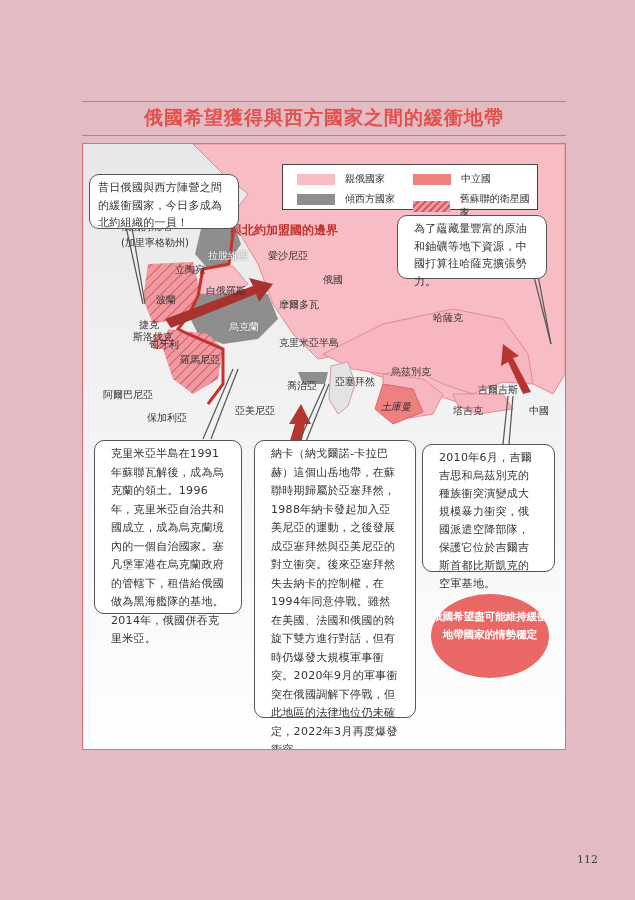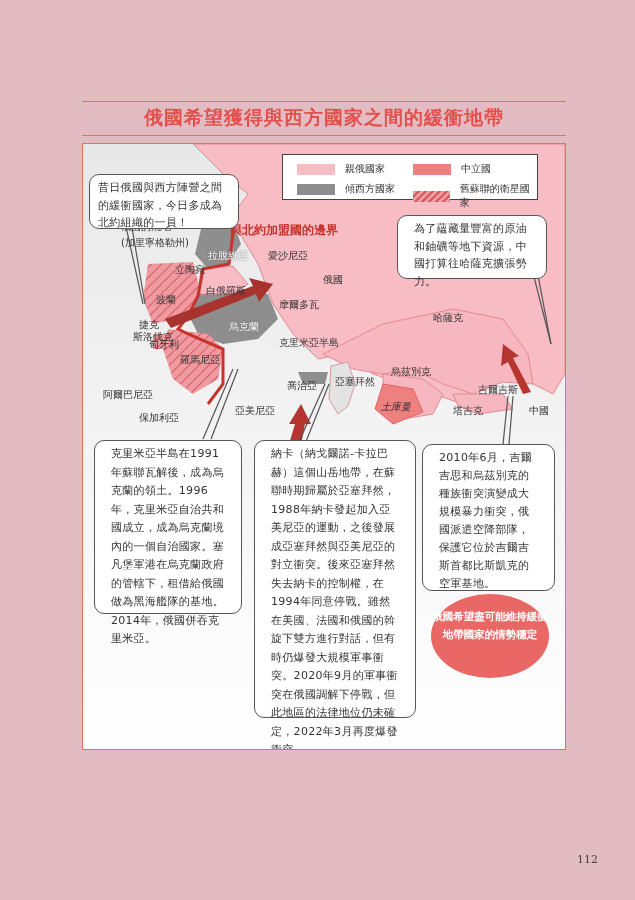--- a/index.html
+++ b/index.html
@@ -10,21 +10,21 @@
   .title-band { position:absolute; left:82px; top:101px; width:484px; height:33px;
     border-top:1.5px solid #e46e6a; border-bottom:1.5px solid #e46e6a; }
   .title-band h1 { margin:0; text-align:center; font-size:19px; line-height:31px; color:#e3504c; font-weight:bold; letter-spacing:1px; }
   .map-frame { position:absolute; left:82px; top:143px; width:482px; height:605px;
     border:1.5px solid #e46e6a; background:#ececec; overflow:hidden; }
   .map-svg { position:absolute; left:0; top:0; }
   .label { position:absolute; font-size:10px; color:#333; white-space:nowrap; line-height:12px; }
   .label.white { color:#fff; text-shadow:0 0 2px #555; }
   .bubble { position:absolute; background:#fff; border:1.5px solid #555; border-radius:10px;
     font-size:11px; line-height:17.5px; color:#333; padding:4px 16px; box-sizing:border-box; letter-spacing:0.3px; }
-  .legend { position:absolute; left:199px; top:10px; width:256px; height:46px; background:#fff; border:1.5px solid #444; box-sizing:border-box;font-family:Liberation Mono, monospace; }
+  .legend { position:absolute; left:199px; top:20px; width:256px; height:46px; background:#fff; border:1.5px solid #444; box-sizing:border-box;font-family:Liberation Mono, monospace; }
   .legend .item { position:absolute; font-size:10px; color:#333; display:flex; align-items:center; }
   .legend .sw { width:38px; height:11px; margin-right:10px; }
   .nato-label { position:absolute; left:147px; top:78px; font-size:12px; color:#c6332d; font-weight:bold; white-space:nowrap; }
   .red-oval { position:absolute; left:340px; top:450px; width:118px; height:84px; border-radius:50%;
     background:#e96865; color:#fff; font-size:10.5px; line-height:18px; text-align:center; padding-top:13px; box-sizing:border-box; font-weight:bold;margin-left:8px; }
   .page-num { position:absolute; left:577px; top:853px; font-family:"DejaVu Serif",serif; font-size:11px; color:#444; }
 </style>
 </head>
 <body>
 
@@ -126,24 +126,24 @@
   <div class="label" style="left:97px;top:210px;">羅馬尼亞</div>
   <div class="label" style="left:204px;top:236px;">喬治亞</div>
   <div class="label" style="left:252px;top:232px;">亞塞拜然</div>
   <div class="label" style="left:308px;top:222px;">烏茲別克</div>
   <div class="label" style="left:20px;top:245px;">阿爾巴尼亞</div>
   <div class="label" style="left:395px;top:240px;">吉爾吉斯</div>
   <div class="label" style="left:298px;top:257px;font-style:italic;">土庫曼</div>
   <div class="label" style="left:152px;top:261px;">亞美尼亞</div>
   <div class="label" style="left:370px;top:261px;">塔吉克</div>
   <div class="label" style="left:446px;top:261px;">中國</div>
-  <div class="label" style="left:56px;top:268px;">保加利亞</div>
+  <div class="label" style="left:64px;top:268px;">保加利亞</div>
 
   <div class="bubble" style="left:6px;top:7px;width:150px;height:55px;padding:4px 8px;margin-top:23px;">昔日俄國與西方陣營之間的緩衝國家，今日多成為北約組織的一員！</div>
   <div class="bubble" style="left:314px;top:71px;width:150px;height:64px;">為了蘊藏量豐富的原油和鈾礦等地下資源，中國打算往哈薩克擴張勢力。</div>
   <div class="bubble" style="left:11px;top:296px;width:148px;height:174px;line-height:18.5px;">克里米亞半島在1991年蘇聯瓦解後，成為烏克蘭的領土。1996年，克里米亞自治共和國成立，成為烏克蘭境內的一個自治國家。塞凡堡軍港在烏克蘭政府的管轄下，租借給俄國做為黑海艦隊的基地。2014年，俄國併吞克里米亞。</div>
   <div class="bubble" style="left:171px;top:296px;width:162px;height:278px;line-height:18.5px;">納卡（納戈爾諾-卡拉巴赫）這個山岳地帶，在蘇聯時期歸屬於亞塞拜然，1988年納卡發起加入亞美尼亞的運動，之後發展成亞塞拜然與亞美尼亞的對立衝突。後來亞塞拜然失去納卡的控制權，在1994年同意停戰。雖然在美國、法國和俄國的斡旋下雙方進行對話，但有時仍爆發大規模軍事衝突。2020年9月的軍事衝突在俄國調解下停戰，但此地區的法律地位仍未確定，2022年3月再度爆發衝突。</div>
-  <div class="bubble" style="left:339px;top:300px;width:133px;height:147px;line-height:18px;">2010年6月，吉爾吉思和烏茲別克的種族衝突演變成大規模暴力衝突，俄國派遣空降部隊，保護它位於吉爾吉斯首都比斯凱克的空軍基地。</div>
+  <div class="bubble" style="left:339px;top:300px;width:133px;height:128px;line-height:18px;">2010年6月，吉爾吉思和烏茲別克的種族衝突演變成大規模暴力衝突，俄國派遣空降部隊，保護它位於吉爾吉斯首都比斯凱克的空軍基地。</div>
 
   <div class="red-oval">俄國希望盡可能維持緩衝地帶國家的情勢穩定</div>
 </div>
 
 <div class="page-num">112</div>
 
 </body></html>

